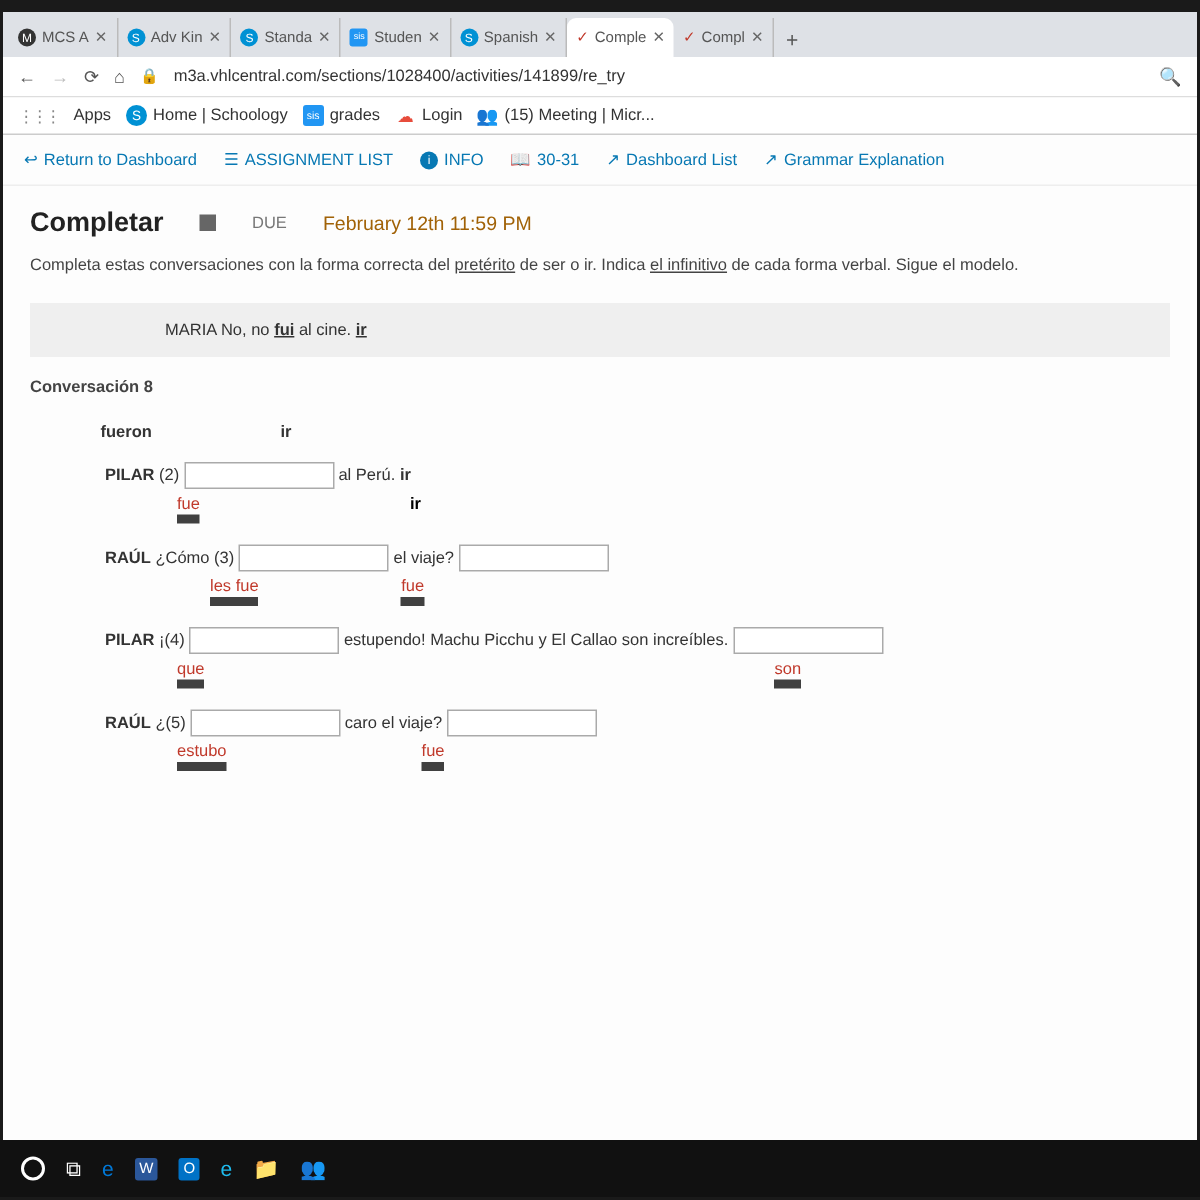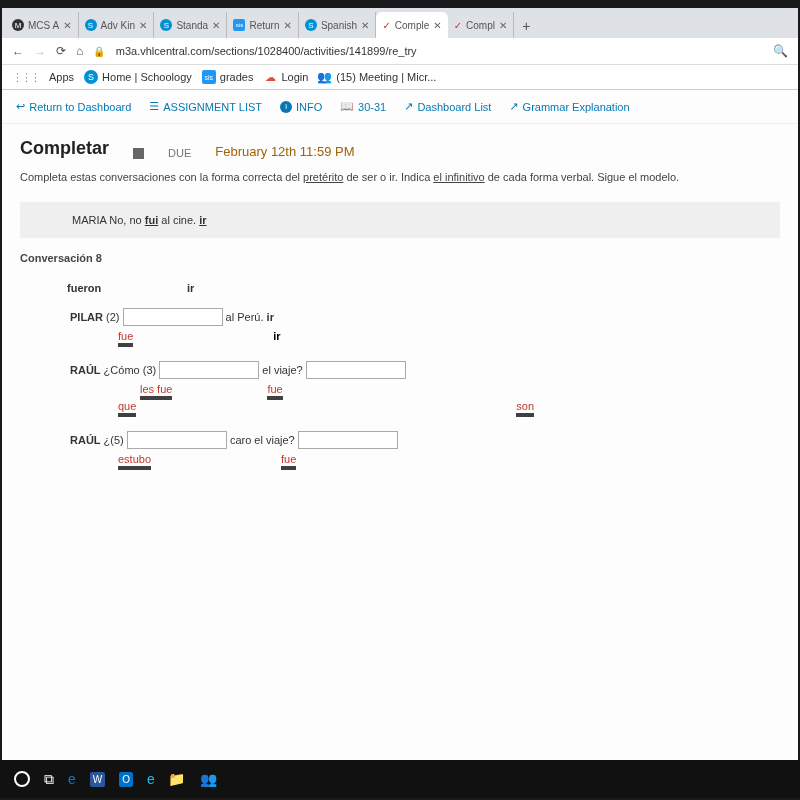--- a/index.html
+++ b/index.html
@@ -26,40 +26,40 @@
 .bk .fav.cloud{background:#fff;color:#e74c3c;font-size:11px}
 .bk .fav.teams{background:#fff;color:#5558af;font-size:12px}
 .content{flex:1;overflow:auto;background:#fdfdfd}
 .topnav{display:flex;align-items:center;gap:18px;padding:10px 14px;border-bottom:1px solid #eee;font-size:11px}
 .topnav a{color:#0778b3;text-decoration:none;display:flex;align-items:center;gap:4px;cursor:pointer}
 .topnav .ret{color:#0778b3}
 .topnav .asg{color:#0778b3}
 .topnav .info{color:#0778b3}
 .topnav .icon-i{background:#0778b3;color:#fff;border-radius:50%;width:12px;height:12px;display:inline-flex;align-items:center;justify-content:center;font-size:8px}
 .page{padding:14px 18px 40px 18px}
-h1{font-size:18px;display:flex;align-items:flex-end;gap:24px;color:#222}
+h1{font-size:18px;display:flex;align-items:center;gap:24px;color:#222}
 h1 .flag{width:11px;height:11px;background:#666;display:inline-block}
 h1 .due{font-size:11px;color:#777;font-weight:normal;text-transform:uppercase}
 h1 .date{font-size:13px;color:#a16207;font-weight:normal}
 .instr{font-size:11px;color:#444;margin:10px 0 16px 0;line-height:1.5}
 .instr .u{text-decoration:underline}
 .modelo{background:#efefef;padding:12px 14px;font-size:11px;color:#333;margin-bottom:14px}
 .modelo .lbl{font-weight:bold;margin-right:10px}
-.modelo .ln{margin-left:38px}
+.modelo .ln{margin-left:76px}
 .conv{font-size:11px;font-weight:bold;color:#444;margin:6px 0 18px 0}
 .q{font-size:11px;color:#333;margin:14px 0 6px 24px;line-height:1.6}
 .q .wrong{display:inline-flex;width:14px;height:14px;background:#d63838;color:#fff;border-radius:50%;align-items:center;justify-content:center;font-size:9px;margin-right:4px}
 .q b{font-weight:bold}
 .ans-row{margin-left:47px;font-size:11px;color:#333}
 .ans-row .sp{display:inline-block;width:120px}
 .line{margin:14px 0 4px 50px;font-size:11px;color:#333}
 .line input{border:1px solid #aaa;height:18px;width:100px;font-size:11px;padding:0 2px}
 .line .speaker{font-weight:bold}
 .correction{margin-left:50px;font-size:11px}
-.correction .red{color:#c0392b;border-bottom:4px solid #404040;padding-bottom:1px;display:inline-block}
+.correction .red{color:#c0392b;border-bottom:6px solid #404040;padding-bottom:1px;display:inline-block}
 .correction .sp2{display:inline-block;width:140px}
 .taskbar{height:38px;background:#111;display:flex;align-items:center;gap:14px;padding:0 14px}
 .taskbar .tb{color:#fff;font-size:14px;cursor:pointer}
 .taskbar .tb.circle{width:16px;height:16px;border:2px solid #fff;border-radius:50%}
 .taskbar .tb.edge{color:#0078d7}
 .taskbar .tb.word{background:#2b579a;color:#fff;font-size:10px;padding:2px 3px;border-radius:2px}
 .taskbar .tb.ol{background:#0072c6;color:#fff;font-size:10px;padding:2px 3px;border-radius:2px}
 .taskbar .tb.ie{color:#1ebbee}
 .taskbar .tb.folder{color:#ffd866}
 .taskbar .tb.teams{color:#6264a7}
@@ -81,21 +81,21 @@
           <span>Adv Kin</span>
           <span class="x">✕</span>
         </div>
   <div class="tab">
           <span class="fav s">S</span>
           <span>Standa</span>
           <span class="x">✕</span>
         </div>
   <div class="tab">
           <span class="fav sis">sis</span>
-          <span>Return</span>
+          <span>Studen</span>
           <span class="x">✕</span>
         </div>
   <div class="tab">
           <span class="fav s">S</span>
           <span>Spanish</span>
           <span class="x">✕</span>
         </div>
   <div class="tab active">
           <span style="color:#c0392b;font-size:10px">✓</span>
           <span>Comple</span>
@@ -185,20 +185,23 @@
     <span style="display:inline-block;width:48px"></span><span class="red">fue</span><span class="sp2"></span><b>ir</b>
   </div>
 
   <div class="line">
     <span class="speaker">RAÚL</span><span> ¿Cómo (3) </span><input style=""><span> el viaje? </span><input style="">
   </div>
   <div class="correction">
     <span style="display:inline-block;width:70px"></span><span class="red">les fue</span><span style="display:inline-block;width:95px"></span><span class="red">fue</span>
   </div>
 
+  <div class="line">
+    <span class="speaker">PILAR</span><span> ¡(4) </span><input style=""><span> estupendo! Machu Picchu y El Callao son increíbles. </span><input style="">
+  </div>
   <div class="correction">
     <span style="display:inline-block;width:48px"></span><span class="red">que</span><span style="display:inline-block;width:380px"></span><span class="red">son</span>
   </div>
 
   <div class="line">
     <span class="speaker">RAÚL</span><span> ¿(5) </span><input style=""><span> caro el viaje? </span><input style="">
   </div>
   <div class="correction">
     <span style="display:inline-block;width:48px"></span><span class="red">estubo</span><span style="display:inline-block;width:130px"></span><span class="red">fue</span>
   </div>

